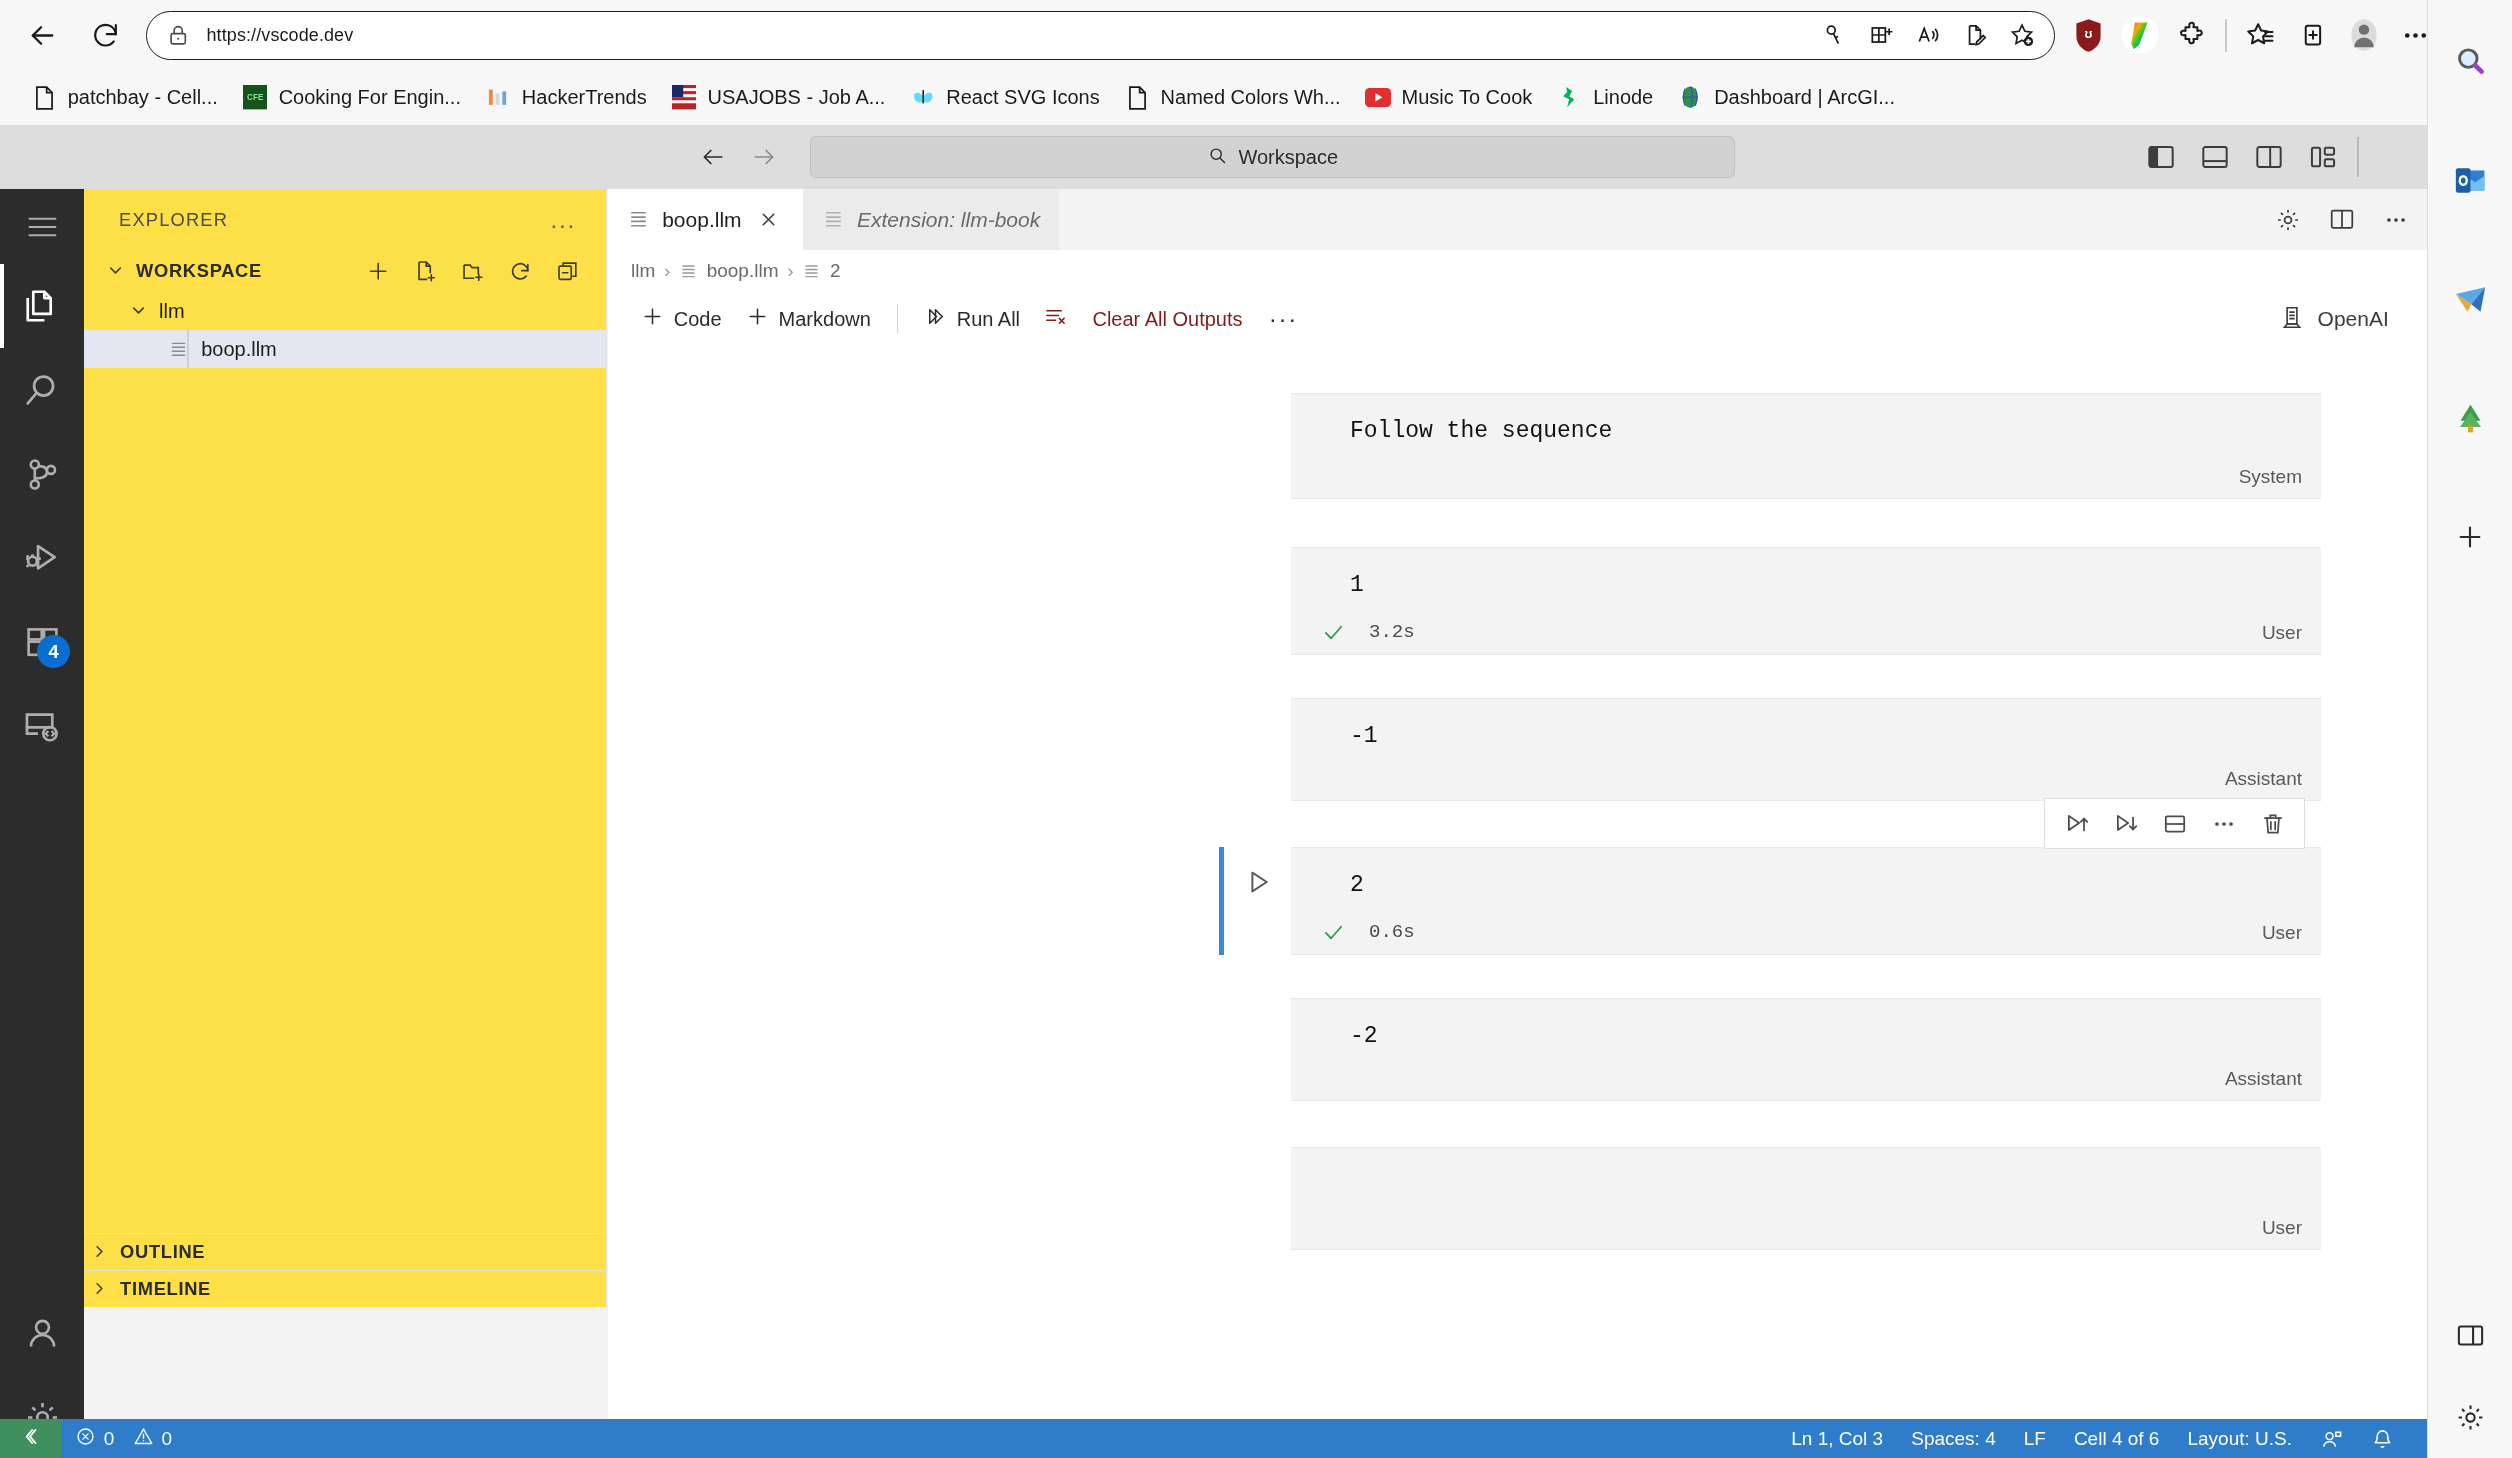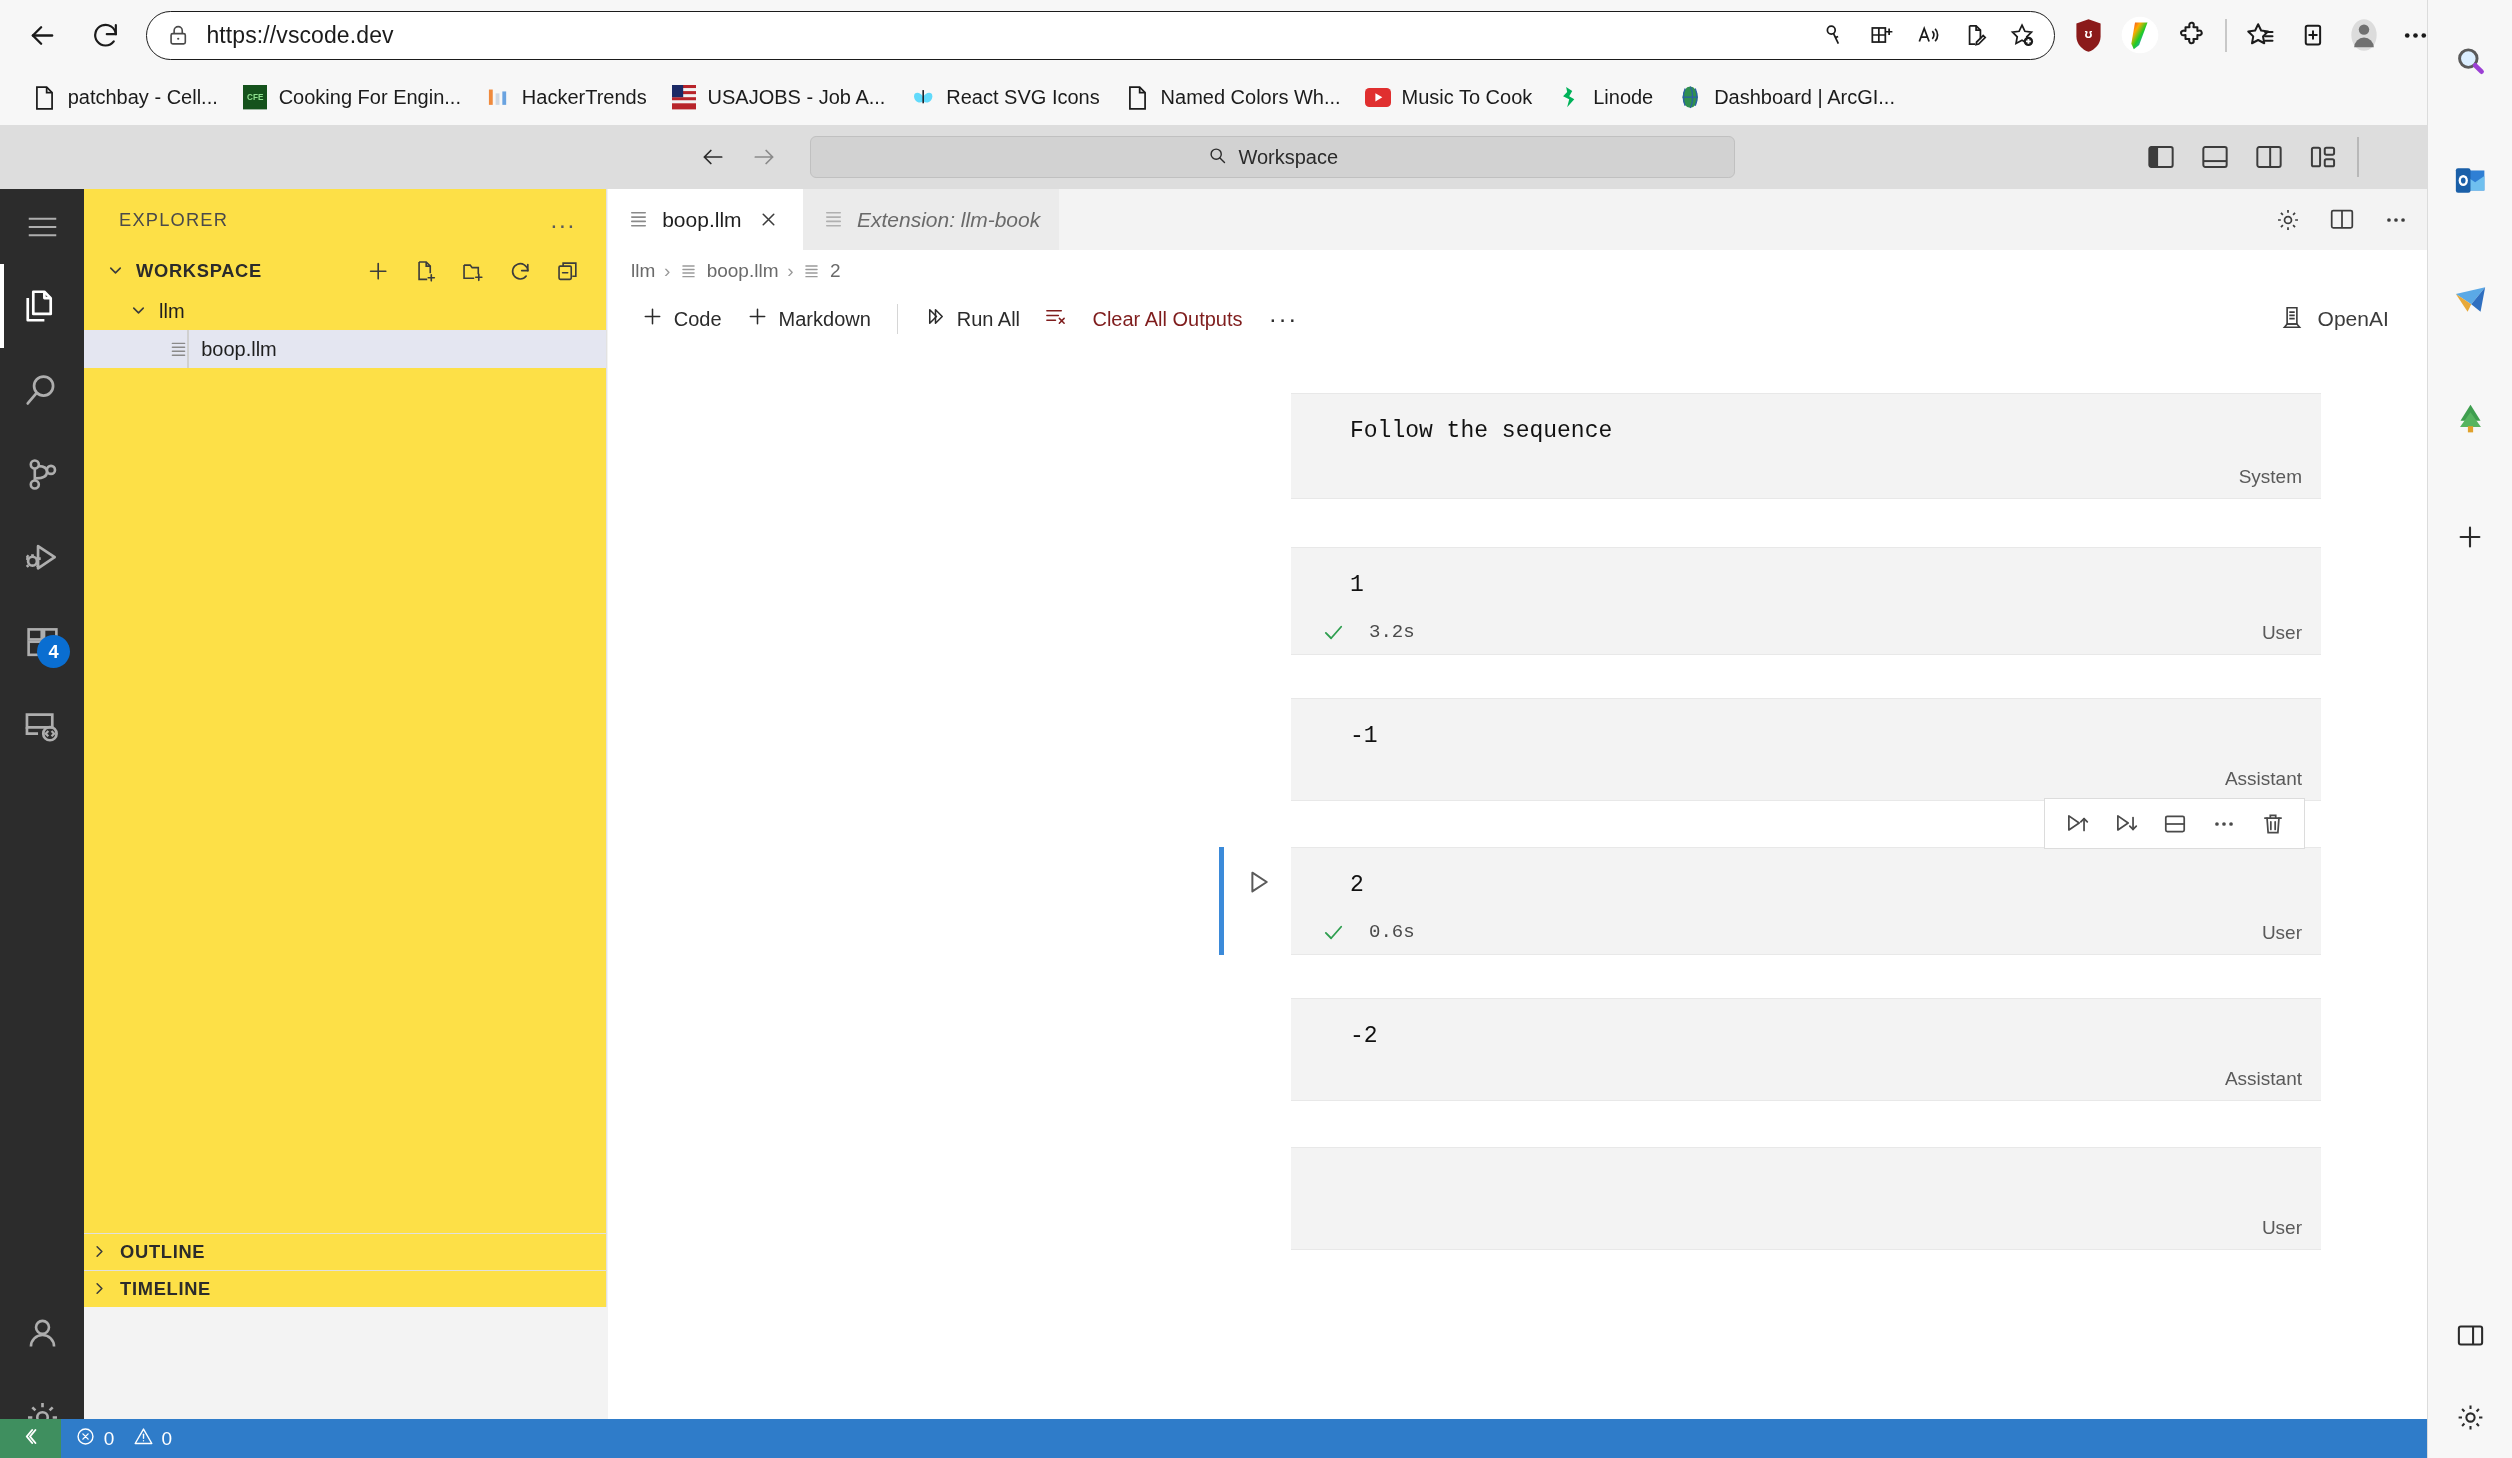--- a/index.html
+++ b/index.html
@@ -30,21 +30,21 @@
   #reload-button { margin-left: 8.7px; }
 
   #address-bar {
     flex: 1; height: 49px; margin-left: 14px; margin-right: 7px;
     background: #ffffff; border: 1.7px solid #1b1b1b; border-radius: 24.4px;
     display: flex; align-items: center; padding: 0 8.7px 0 19px;
     position: relative;
   }
   #site-lock-icon { width: 24.4px; height: 24.4px; color: #4a4a4a; flex: 0 0 auto; }
   #url-text {
-    margin-left: 15.7px; font-size: 23px; color: #1b1b1b; letter-spacing: 0.1px;
+    margin-left: 15.7px; font-size: 18px; color: #1b1b1b; letter-spacing: 0.1px;
     white-space: nowrap; flex: 1 1 auto;
   }
   .addr-icon {
     width: 47px; height: 47px; flex: 0 0 auto; display: flex;
     align-items: center; justify-content: center; color: #1b1b1b;
   }
   .toolbar-ext-icon {
     width: 52px; height: 52px; flex: 0 0 auto; display: flex;
     align-items: center; justify-content: center; color: #1b1b1b;
   }
@@ -998,15 +998,35 @@
       <span style="margin-left:10.5px;">
         <svg width="21" height="21" viewBox="0 0 24 24" fill="none" stroke="#ffffff" stroke-width="1.6" stroke-linejoin="round">
             <path d="M12 3.5l9.5 16.5H2.5z"></path>
             <path d="M12 9.5v4.5" stroke-linecap="round"></path>
             <circle cx="12" cy="16.8" r="0.8" fill="#fff" stroke="none"></circle>
           </svg>
       </span>
       <span>0</span>
     </div>
 
+    <div id="status-right">
+      <span class="sb-item">Ln 1, Col 3</span>
+      <span class="sb-item">Spaces: 4</span>
+      <span class="sb-item">LF</span>
+      <span class="sb-item">Cell 4 of 6</span>
+      <span class="sb-item">Layout: U.S.</span>
+      <span class="sb-item">
+        <svg width="23" height="23" viewBox="0 0 24 24" fill="none" stroke="#ffffff" stroke-width="1.6">
+            <circle cx="10" cy="8.5" r="3.6"></circle>
+            <path d="M3.8 19.5a6.3 6.3 0 0 1 12.4 0"></path>
+            <path d="M16.5 4.5h5v4h-5z"></path>
+          </svg>
+      </span>
+      <span class="sb-item">
+        <svg width="23" height="23" viewBox="0 0 24 24" fill="none" stroke="#ffffff" stroke-width="1.6" stroke-linejoin="round">
+            <path d="M12 3a5.5 5.5 0 0 0-5.5 5.5c0 5-2 7-2 7h15s-2-2-2-7A5.5 5.5 0 0 0 12 3z"></path>
+            <path d="M10.3 19a2 2 0 0 0 3.4 0"></path>
+          </svg>
+      </span>
+    </div>
   </div>
 </div>
 
 
 </body></html>

